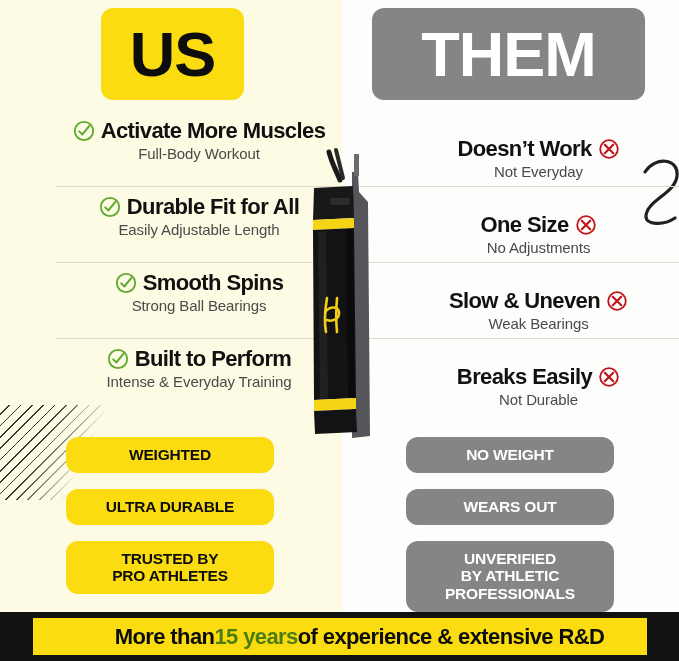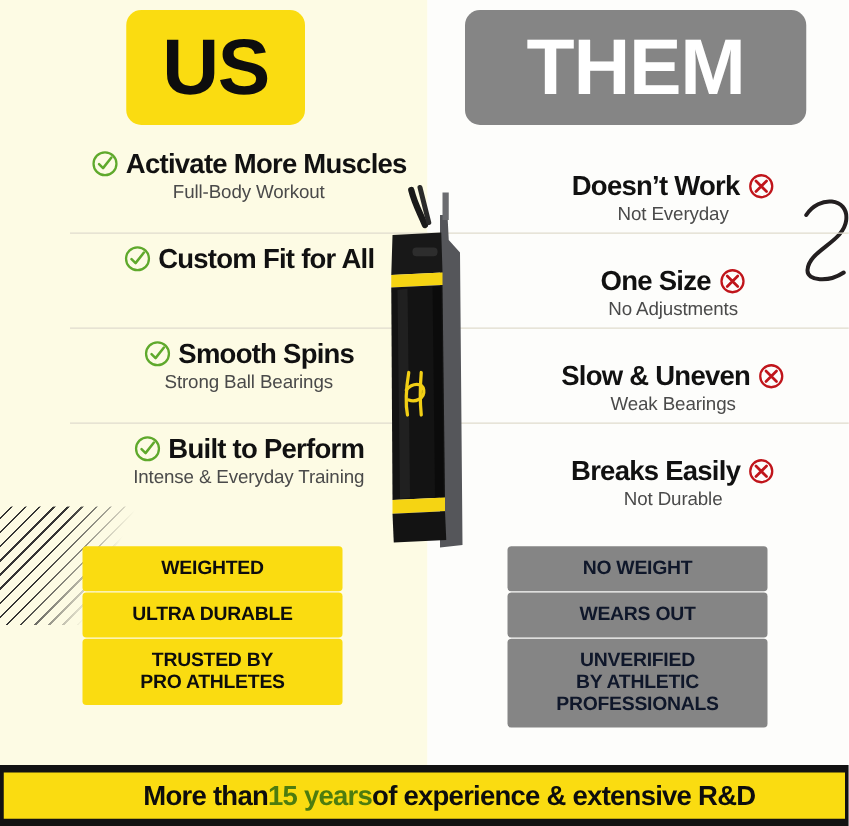--- a/index.html
+++ b/index.html
@@ -114,40 +114,40 @@
     position:absolute; left:296px; top:146px; width:96px; height:300px;
     pointer-events:none;
   }
   .product svg { display:block; width:100%; height:100%; }
 
   
   .pills-left  { position:absolute; left:66px;  top:437px; width:208px; }
   .pills-right { position:absolute; left:406px; top:437px; width:208px; }
 
   .pill {
-    border-radius:3px;
+    border-radius:12px;
     text-align:center;
     font-weight:bold;
     font-size:15.5px;
     letter-spacing:-0.2px;
     line-height:1.15;
     padding:9px 8px;
-    margin-bottom:1px;
+    margin-bottom:16px;
   }
   .pill-y { background:#fadc11; color:#0d0d0d; }
-  .pill-g { background:#858585; color:#0f172a; }
+  .pill-g { background:#858585; color:#ffffff; }
 
   
   .banner-frame {
     position:absolute; left:0; top:612px; width:679px; height:49px;
     background:#121212;
     display:flex; align-items:center; justify-content:center;
   }
   .banner-bar {
-    width:673px; height:37px;
+    width:614px; height:37px;
     background:#fadc11;
     display:flex; align-items:center; justify-content:center;
     font-weight:bold; font-size:22px; color:#0d0d0d;
     letter-spacing:-0.6px; white-space:nowrap;padding-left:40px;
   }
   .banner-accent { color:#4d7c0f;text-align:right; }
   .banner-bar span { display:inline-block; }
 </style>
 </head>
 <body>
@@ -203,22 +203,23 @@
     <div class="row">
       <div class="divider"></div>
       <div class="cell cell-left">
         <div class="feature-head">
           <span class="icon-check">
             <svg viewBox="0 0 24 24" fill="none" xmlns="http://www.w3.org/2000/svg">
               <circle cx="12" cy="12" r="10" stroke="#5fa92c" stroke-width="2"></circle>
               <path d="M6.8 12.4 L10.3 15.8 L17.6 6.6" stroke="#5fa92c" stroke-width="2.2" stroke-linecap="round" stroke-linejoin="round" fill="none"></path>
             </svg>
           </span>
-          <span>Custom Fit for All</span>
-        </div>
+          <span>Durable Fit for All</span>
+        </div>
+        <div class="feature-sub">Easily Adjustable Length</div>
       </div>
       <div class="cell cell-right">
         <div class="feature-head">
           <span>One Size</span>
           <span class="icon-cross">
             <svg viewBox="0 0 24 24" fill="none" xmlns="http://www.w3.org/2000/svg">
               <circle cx="12" cy="12" r="9.6" stroke="#c0151b" stroke-width="2"></circle>
               <path d="M7.4 7.4 L16.6 16.6 M16.6 7.4 L7.4 16.6" stroke="#c0151b" stroke-width="2.4" stroke-linecap="round"></path>
             </svg>
           </span>

